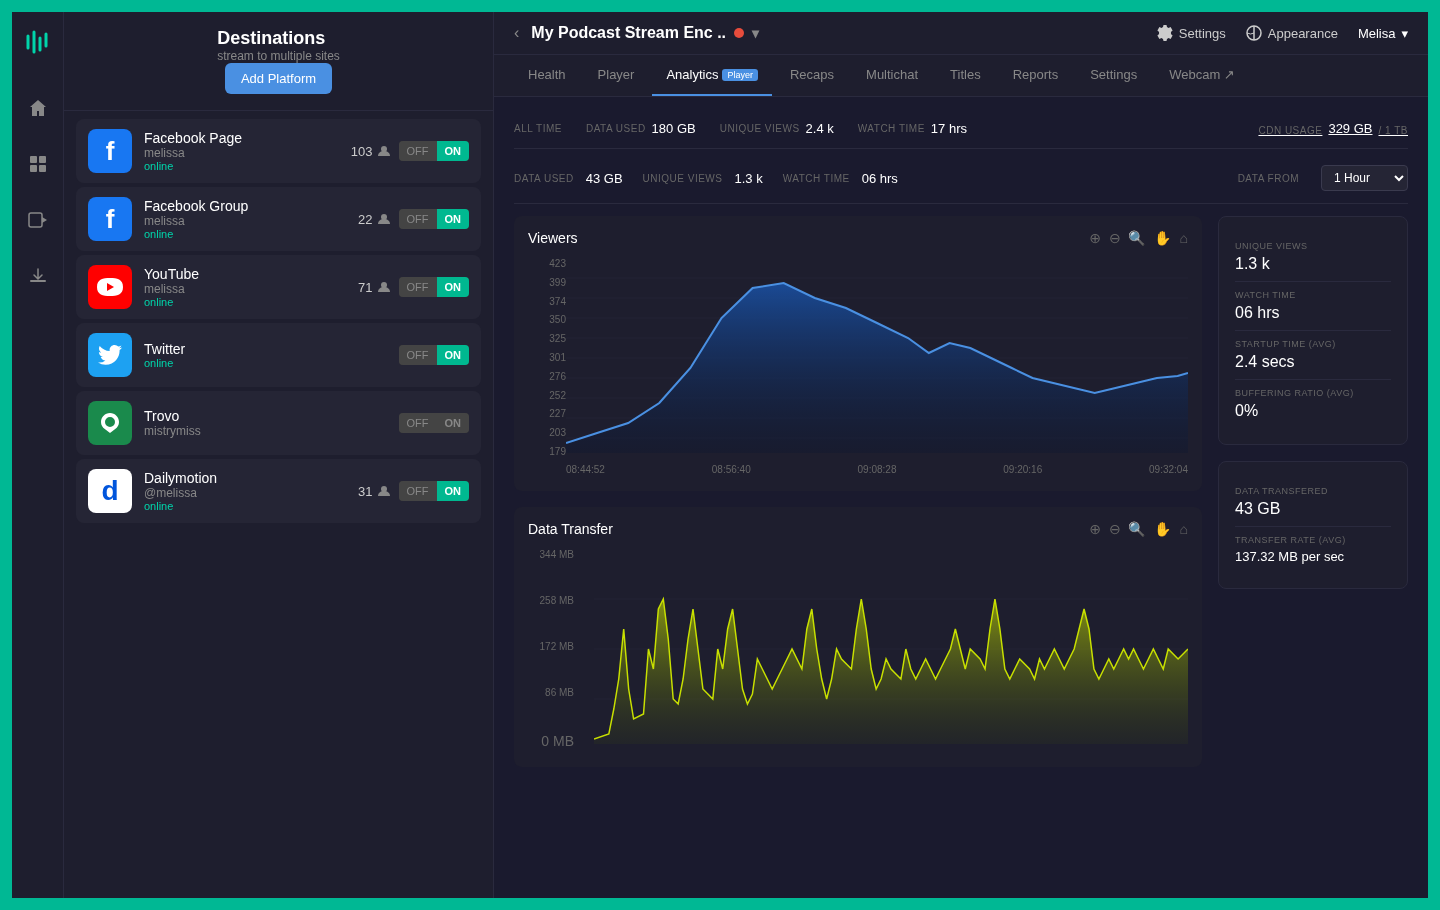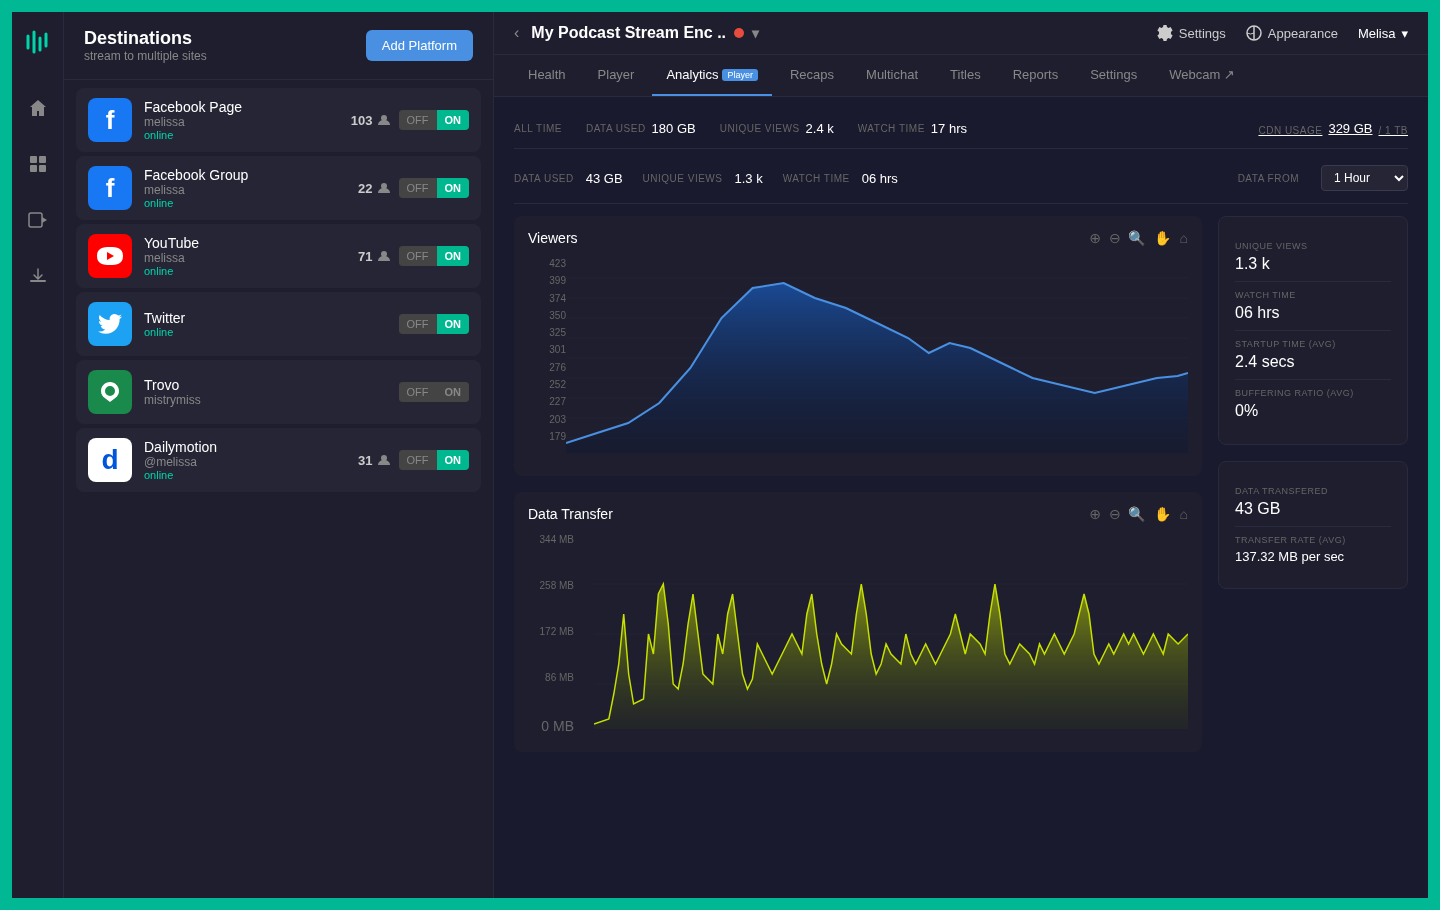--- a/index.html
+++ b/index.html
@@ -75,20 +75,21 @@
       flex-direction: column;
       border-right: 1px solid #2a2a3e;
     }
 
     .destinations-header {
       padding: 16px 20px;
       display: flex;
       align-items: center;
       justify-content: space-between;
       border-bottom: 1px solid #2a2a3e;
+      flex-direction: column;
     }
 
     .destinations-title h2 {
       font-size: 18px;
       font-weight: 600;
       color: #fff;
     }
     .destinations-title p {
       font-size: 12px;
       color: #888;
@@ -157,21 +158,20 @@
       align-items: center;
       gap: 8px;
     }
 
     .viewer-count {
       font-size: 13px;
       color: #ccc;
       display: flex;
       align-items: center;
       gap: 4px;
-      font-weight: bold;
     }
 
     .toggle-group {
       display: flex;
       border-radius: 4px;
       overflow: hidden;
       background: #333;
     }
     .toggle-off {
       padding: 4px 8px;
@@ -741,20 +741,27 @@
                   <line x1="0" y1="100" x2="600" y2="100" stroke="#2a2a3e" stroke-width="0.5"></line>
                   <line x1="0" y1="120" x2="600" y2="120" stroke="#2a2a3e" stroke-width="0.5"></line>
                   <line x1="0" y1="140" x2="600" y2="140" stroke="#2a2a3e" stroke-width="0.5"></line>
                   <line x1="0" y1="160" x2="600" y2="160" stroke="#2a2a3e" stroke-width="0.5"></line>
                   <line x1="0" y1="180" x2="600" y2="180" stroke="#2a2a3e" stroke-width="0.5"></line>
 
                   <path d="M0,185 L30,175 L60,165 L90,145 L120,110 L150,60 L180,30 L210,25 L240,40 L270,50 L300,65 L330,80 L350,95 L370,85 L390,90 L410,100 L430,110 L450,120 L470,125 L490,130 L510,135 L530,130 L550,125 L570,120 L590,118 L600,115 L600,195 L0,195 Z" fill="url(#viewerGrad)"></path>
 
                   <path d="M0,185 L30,175 L60,165 L90,145 L120,110 L150,60 L180,30 L210,25 L240,40 L270,50 L300,65 L330,80 L350,95 L370,85 L390,90 L410,100 L430,110 L450,120 L470,125 L490,130 L510,135 L530,130 L550,125 L570,120 L590,118 L600,115" fill="none" stroke="#4a90e2" stroke-width="2"></path>
                 </svg>
+                <div style="display:flex;justify-content:space-between;padding:2px 0;">
+                  <span style="font-size:10px;color:#666;">08:44:52</span>
+                  <span style="font-size:10px;color:#666;">08:56:40</span>
+                  <span style="font-size:10px;color:#666;">09:08:28</span>
+                  <span style="font-size:10px;color:#666;">09:20:16</span>
+                  <span style="font-size:10px;color:#666;">09:32:04</span>
+                </div>
               </div>
             </div>
           </div>
 
           <div class="data-transfer-section">
             <div class="chart-header">
               <span class="chart-title">Data Transfer</span>
               <div class="chart-actions">
                 <span class="chart-action-btn">⊕</span>
                 <span class="chart-action-btn">⊖</span>

